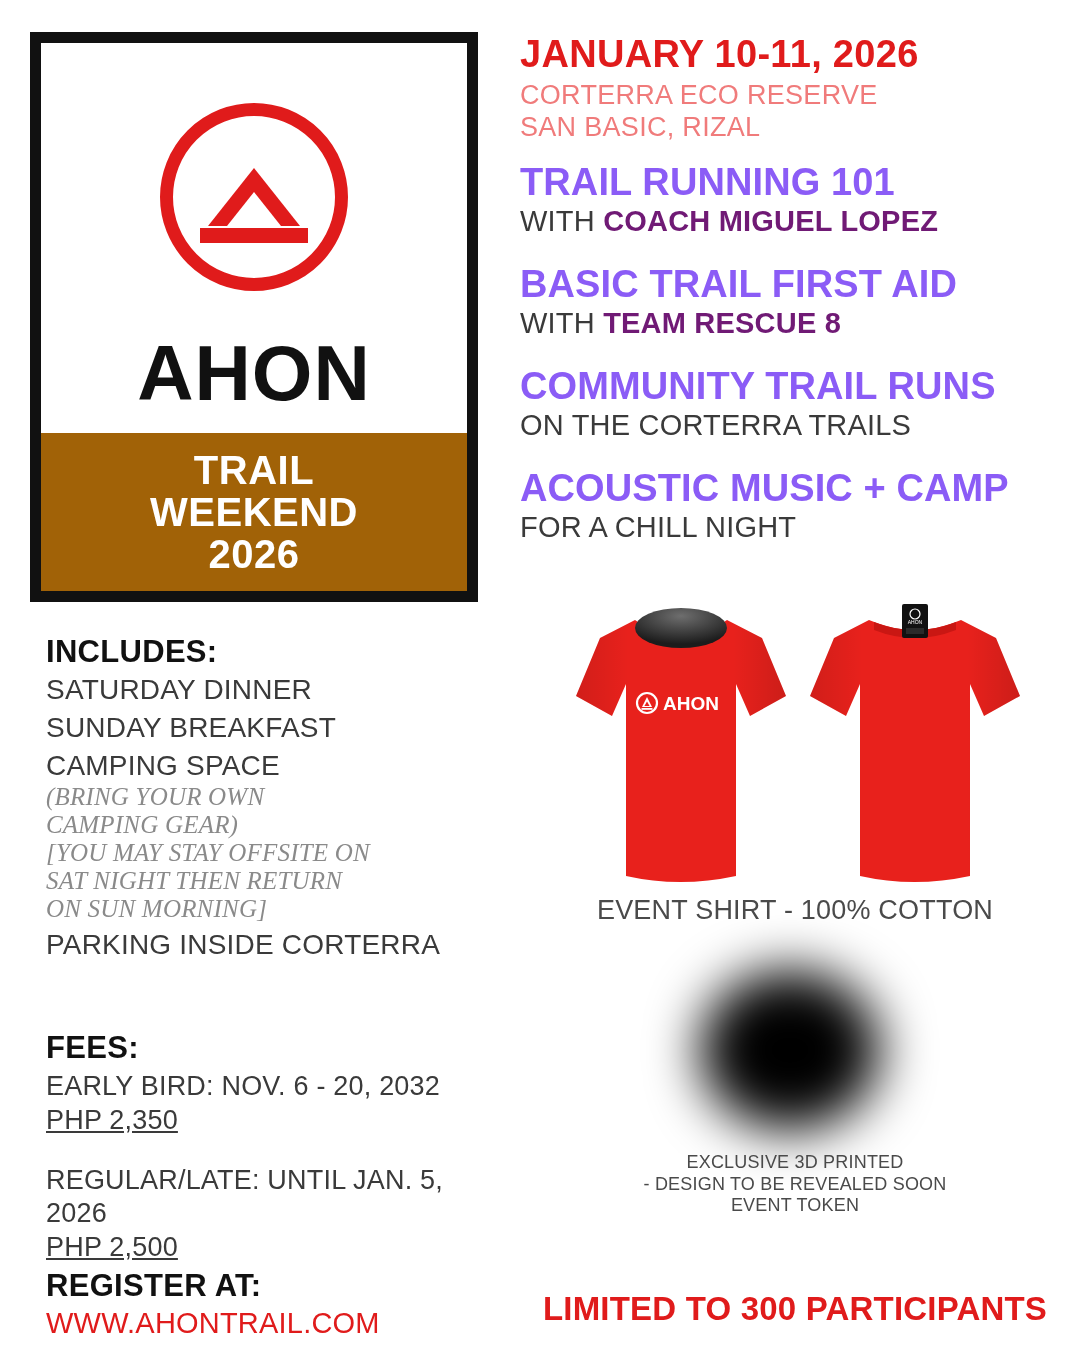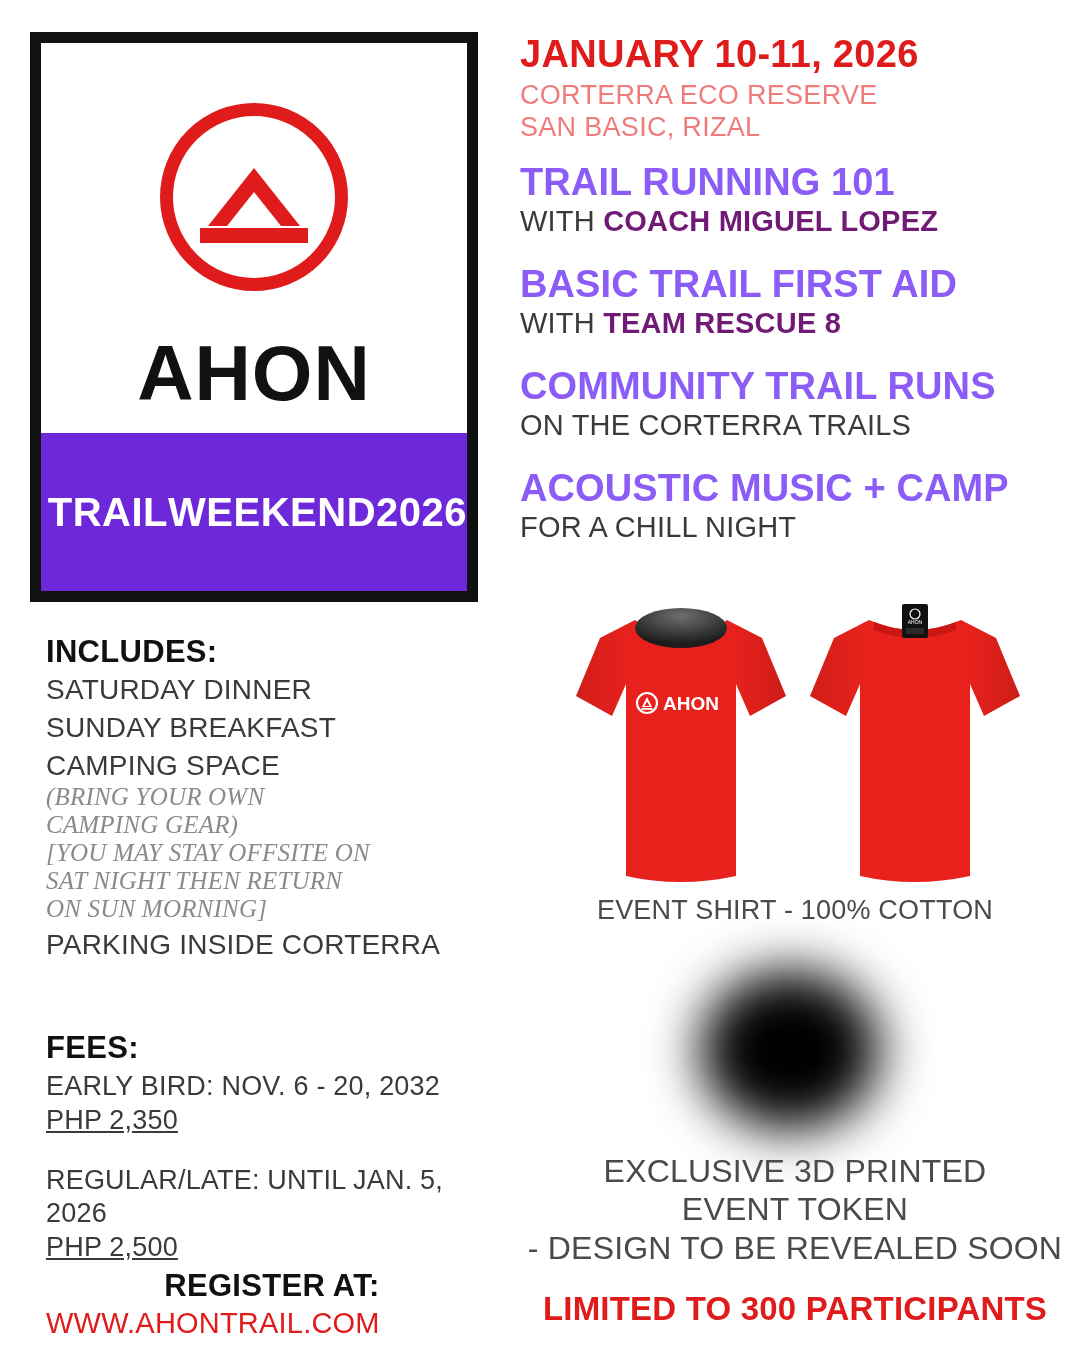--- a/index.html
+++ b/index.html
@@ -71,26 +71,26 @@
     font-size: 78px;
     font-weight: 700;
     letter-spacing: 1px;
     color: #111111;
     font-family: "Liberation Sans", sans-serif;
   }
   .logo-banner {
     position: absolute;
     left: 0; right: 0; bottom: 0;
     height: 158px;
-    background: #6d28d9;
+    background: #a16207;
     color: #ffffff;
     display: flex;
-    flex-direction: row;
+    flex-direction: column;
     align-items: center;
-    justify-content: flex-end;
+    justify-content: center;
     line-height: 1.05;
     font-size: 40px;
     font-weight: 700;
     letter-spacing: 0.5px;
   }
 
   
   .includes {
     position: absolute;
     left: 46px; top: 634px;
@@ -144,21 +144,20 @@
   
   .register {
     position: absolute;
     left: 46px; top: 1268px;
   }
   .reg-head {
     font-size: 31px;
     font-weight: 700;
     color: #111111;
     letter-spacing: 0.3px;
-    text-align: right;
   }
   .reg-url {
     font-size: 29px;
     color: #e01b1b;
     letter-spacing: 0.2px;
     margin-top: 3px;
   }
 
   
   .right-col {
@@ -221,21 +220,21 @@
     left: 190px; top: 970px;
     width: 180px; height: 160px;
     background: #000000;
     border-radius: 50%;
     filter: blur(26px);
   }
   .token-caption {
     position: absolute;
     left: 0; right: 0; top: 1152px;
     text-align: center;
-    font-size: 32px;
+    font-size: 18px;
     color: #4a4a4a;
     line-height: 1.2;
     letter-spacing: 0.2px;
   }
   .limit {
     position: absolute;
     left: 0; right: 0; top: 1290px;
     text-align: center;
     font-size: 33px;
     font-weight: 700;
@@ -361,19 +360,19 @@
           <rect x="132" y="48" width="18" height="6" fill="#2a2a2a"></rect>
         </g>
       </svg>
     </div>
 
     <div class="shirt-caption">EVENT SHIRT - 100% COTTON</div>
 
     <div class="token-blob"></div>
     <div class="token-caption">
       <div>EXCLUSIVE 3D PRINTED</div>
+      <div>- DESIGN TO BE REVEALED SOON</div>
       <div>EVENT TOKEN</div>
-      <div>- DESIGN TO BE REVEALED SOON</div>
     </div>
 
     <div class="limit">LIMITED TO 300 PARTICIPANTS</div>
   </div>
 </div>
 
 </body></html>

